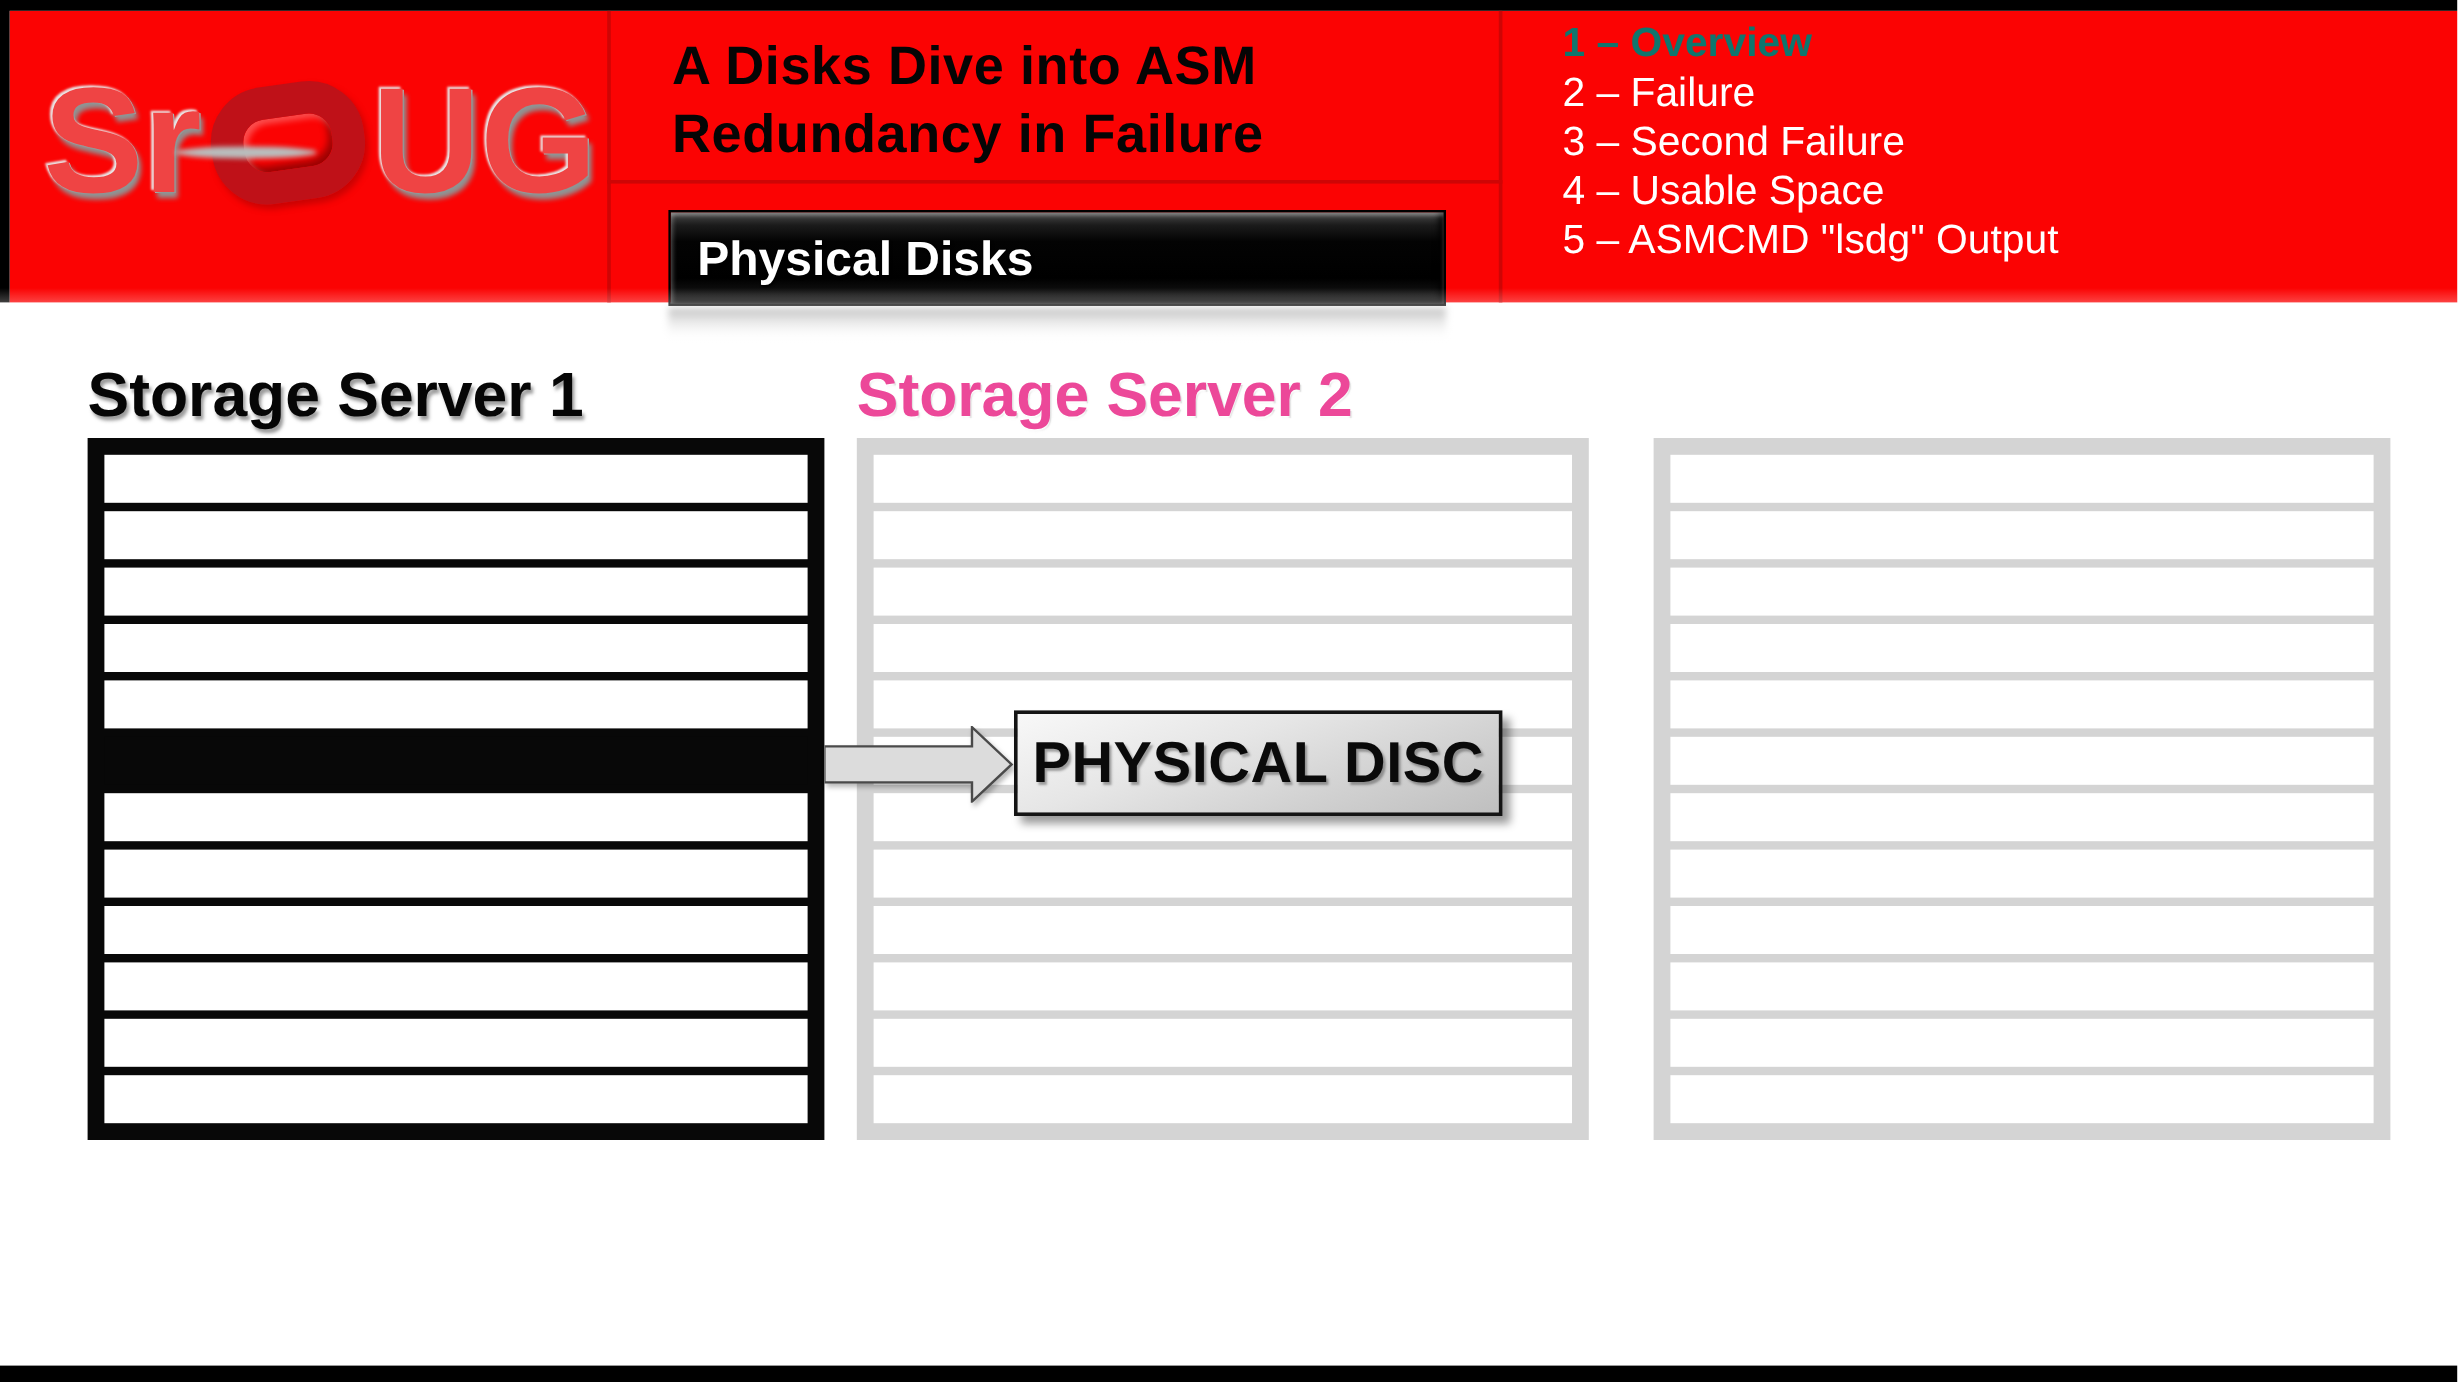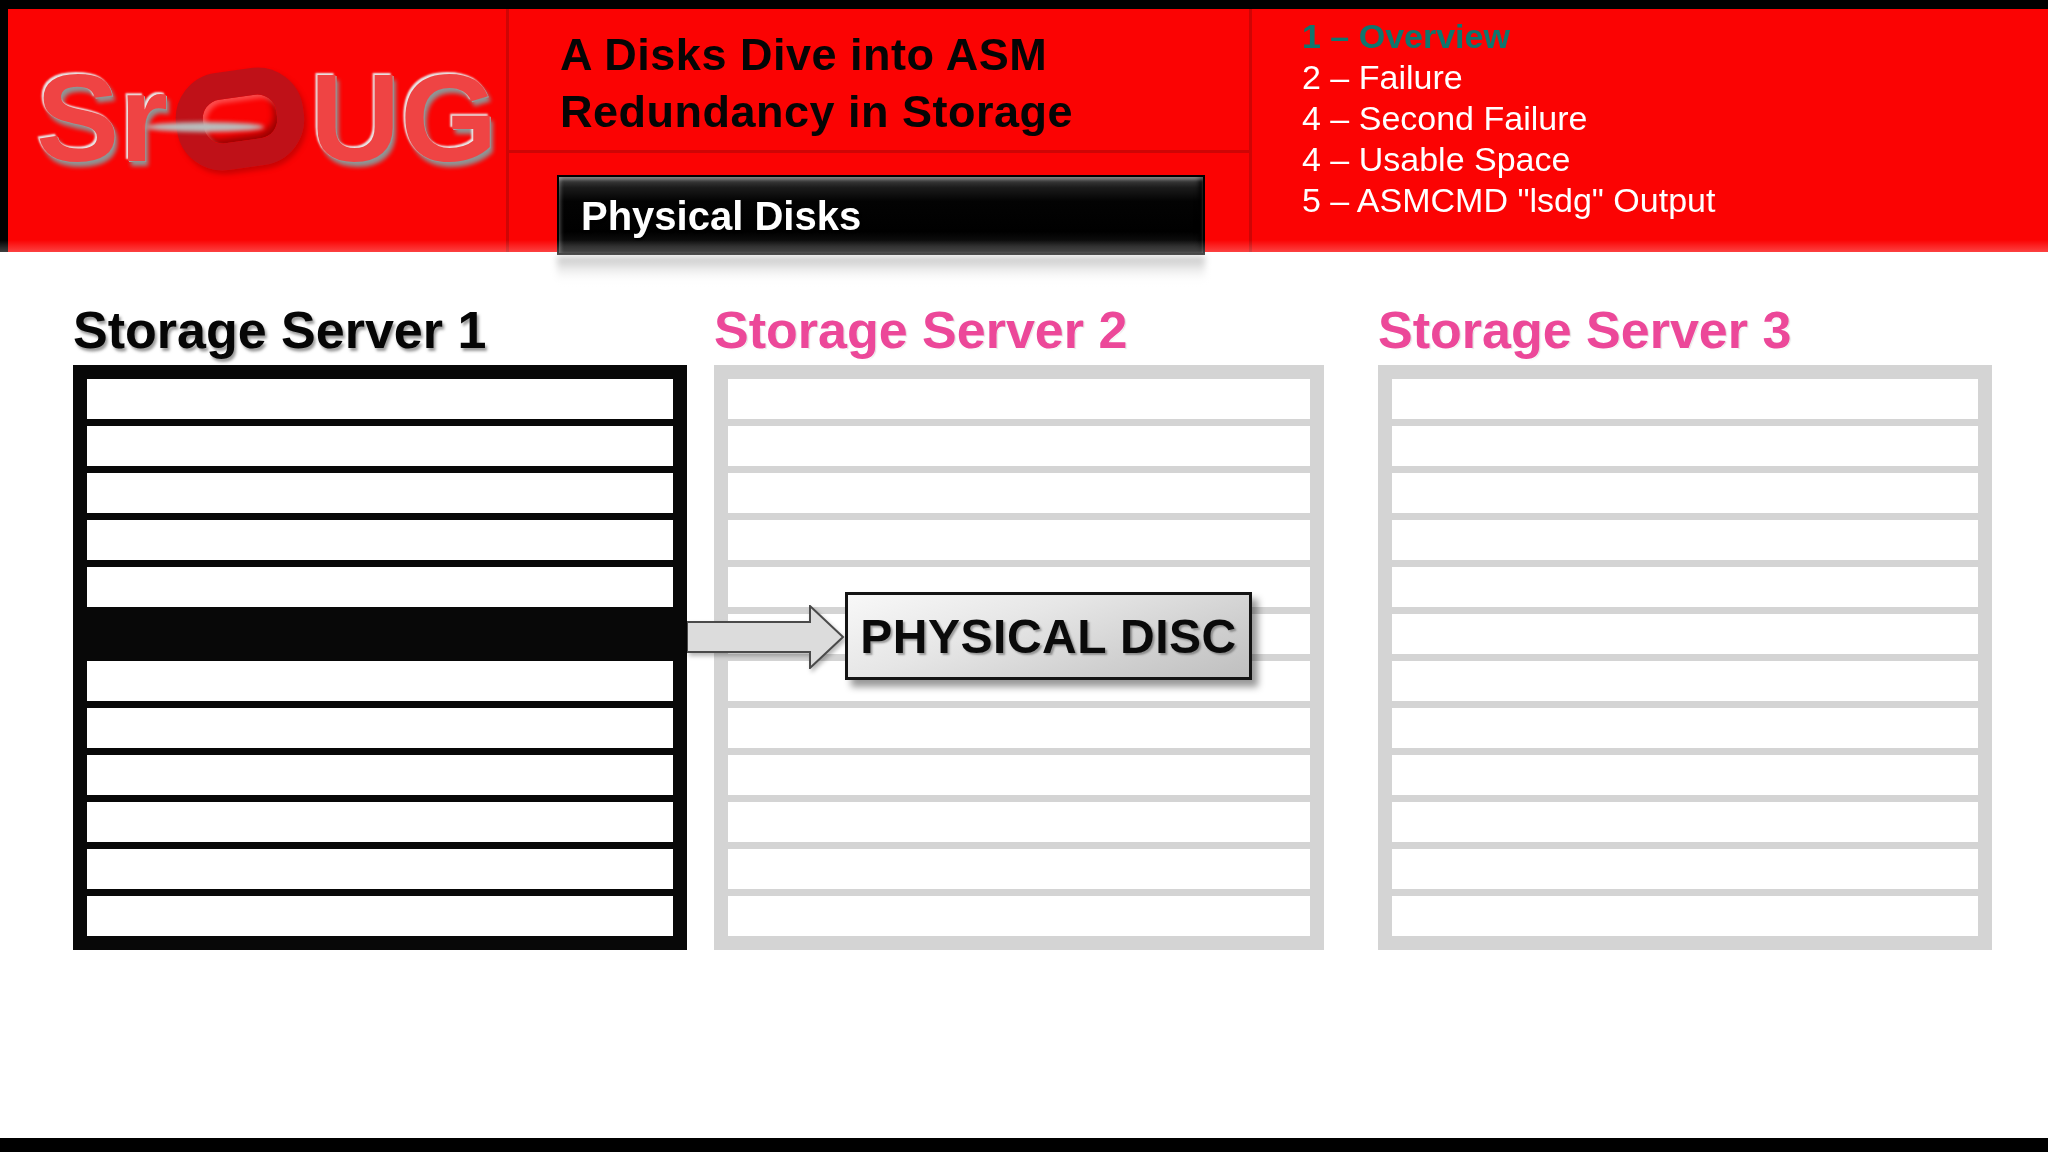--- a/index.html
+++ b/index.html
@@ -94,41 +94,40 @@
     <span class="logo-letters">UG</span>
   </div>
   <div class="abs ring-shadow"></div>
 
   <div class="abs divider-v divider-v1"></div>
   <div class="abs divider-v divider-v2"></div>
   <div class="abs divider-h"></div>
 
   <div class="abs banner-title">
     <div>A Disks Dive into ASM</div>
-    <div>Redundancy in Storage</div>
+    <div>Redundancy in Failure</div>
   </div>
 
   <div class="abs section-button">
     <span>Physical Disks</span>
   </div>
   <div class="abs button-reflection"></div>
 
   <ul class="abs agenda" id="agenda-list">
       <li class="active">1 – Overview</li>
       <li>2 – Failure</li>
-      <li>4 – Second Failure</li>
+      <li>3 – Second Failure</li>
       <li>4 – Usable Space</li>
       <li>5 – ASMCMD "lsdg" Output</li>
     </ul>
 
   <div class="abs fade-overlay"></div>
 
   <div class="abs server-heading dark h1">Storage Server 1</div>
   <div class="abs server-heading light h2">Storage Server 2</div>
-  <div class="abs server-heading light h3">Storage Server 3</div>
 
   <div class="abs server-box b1" id="server-box-0">
       <div class="disk"></div>
       <div class="disk"></div>
       <div class="disk"></div>
       <div class="disk"></div>
       <div class="disk"></div>
       <div class="disk filled"></div>
       <div class="disk"></div>
       <div class="disk"></div>

